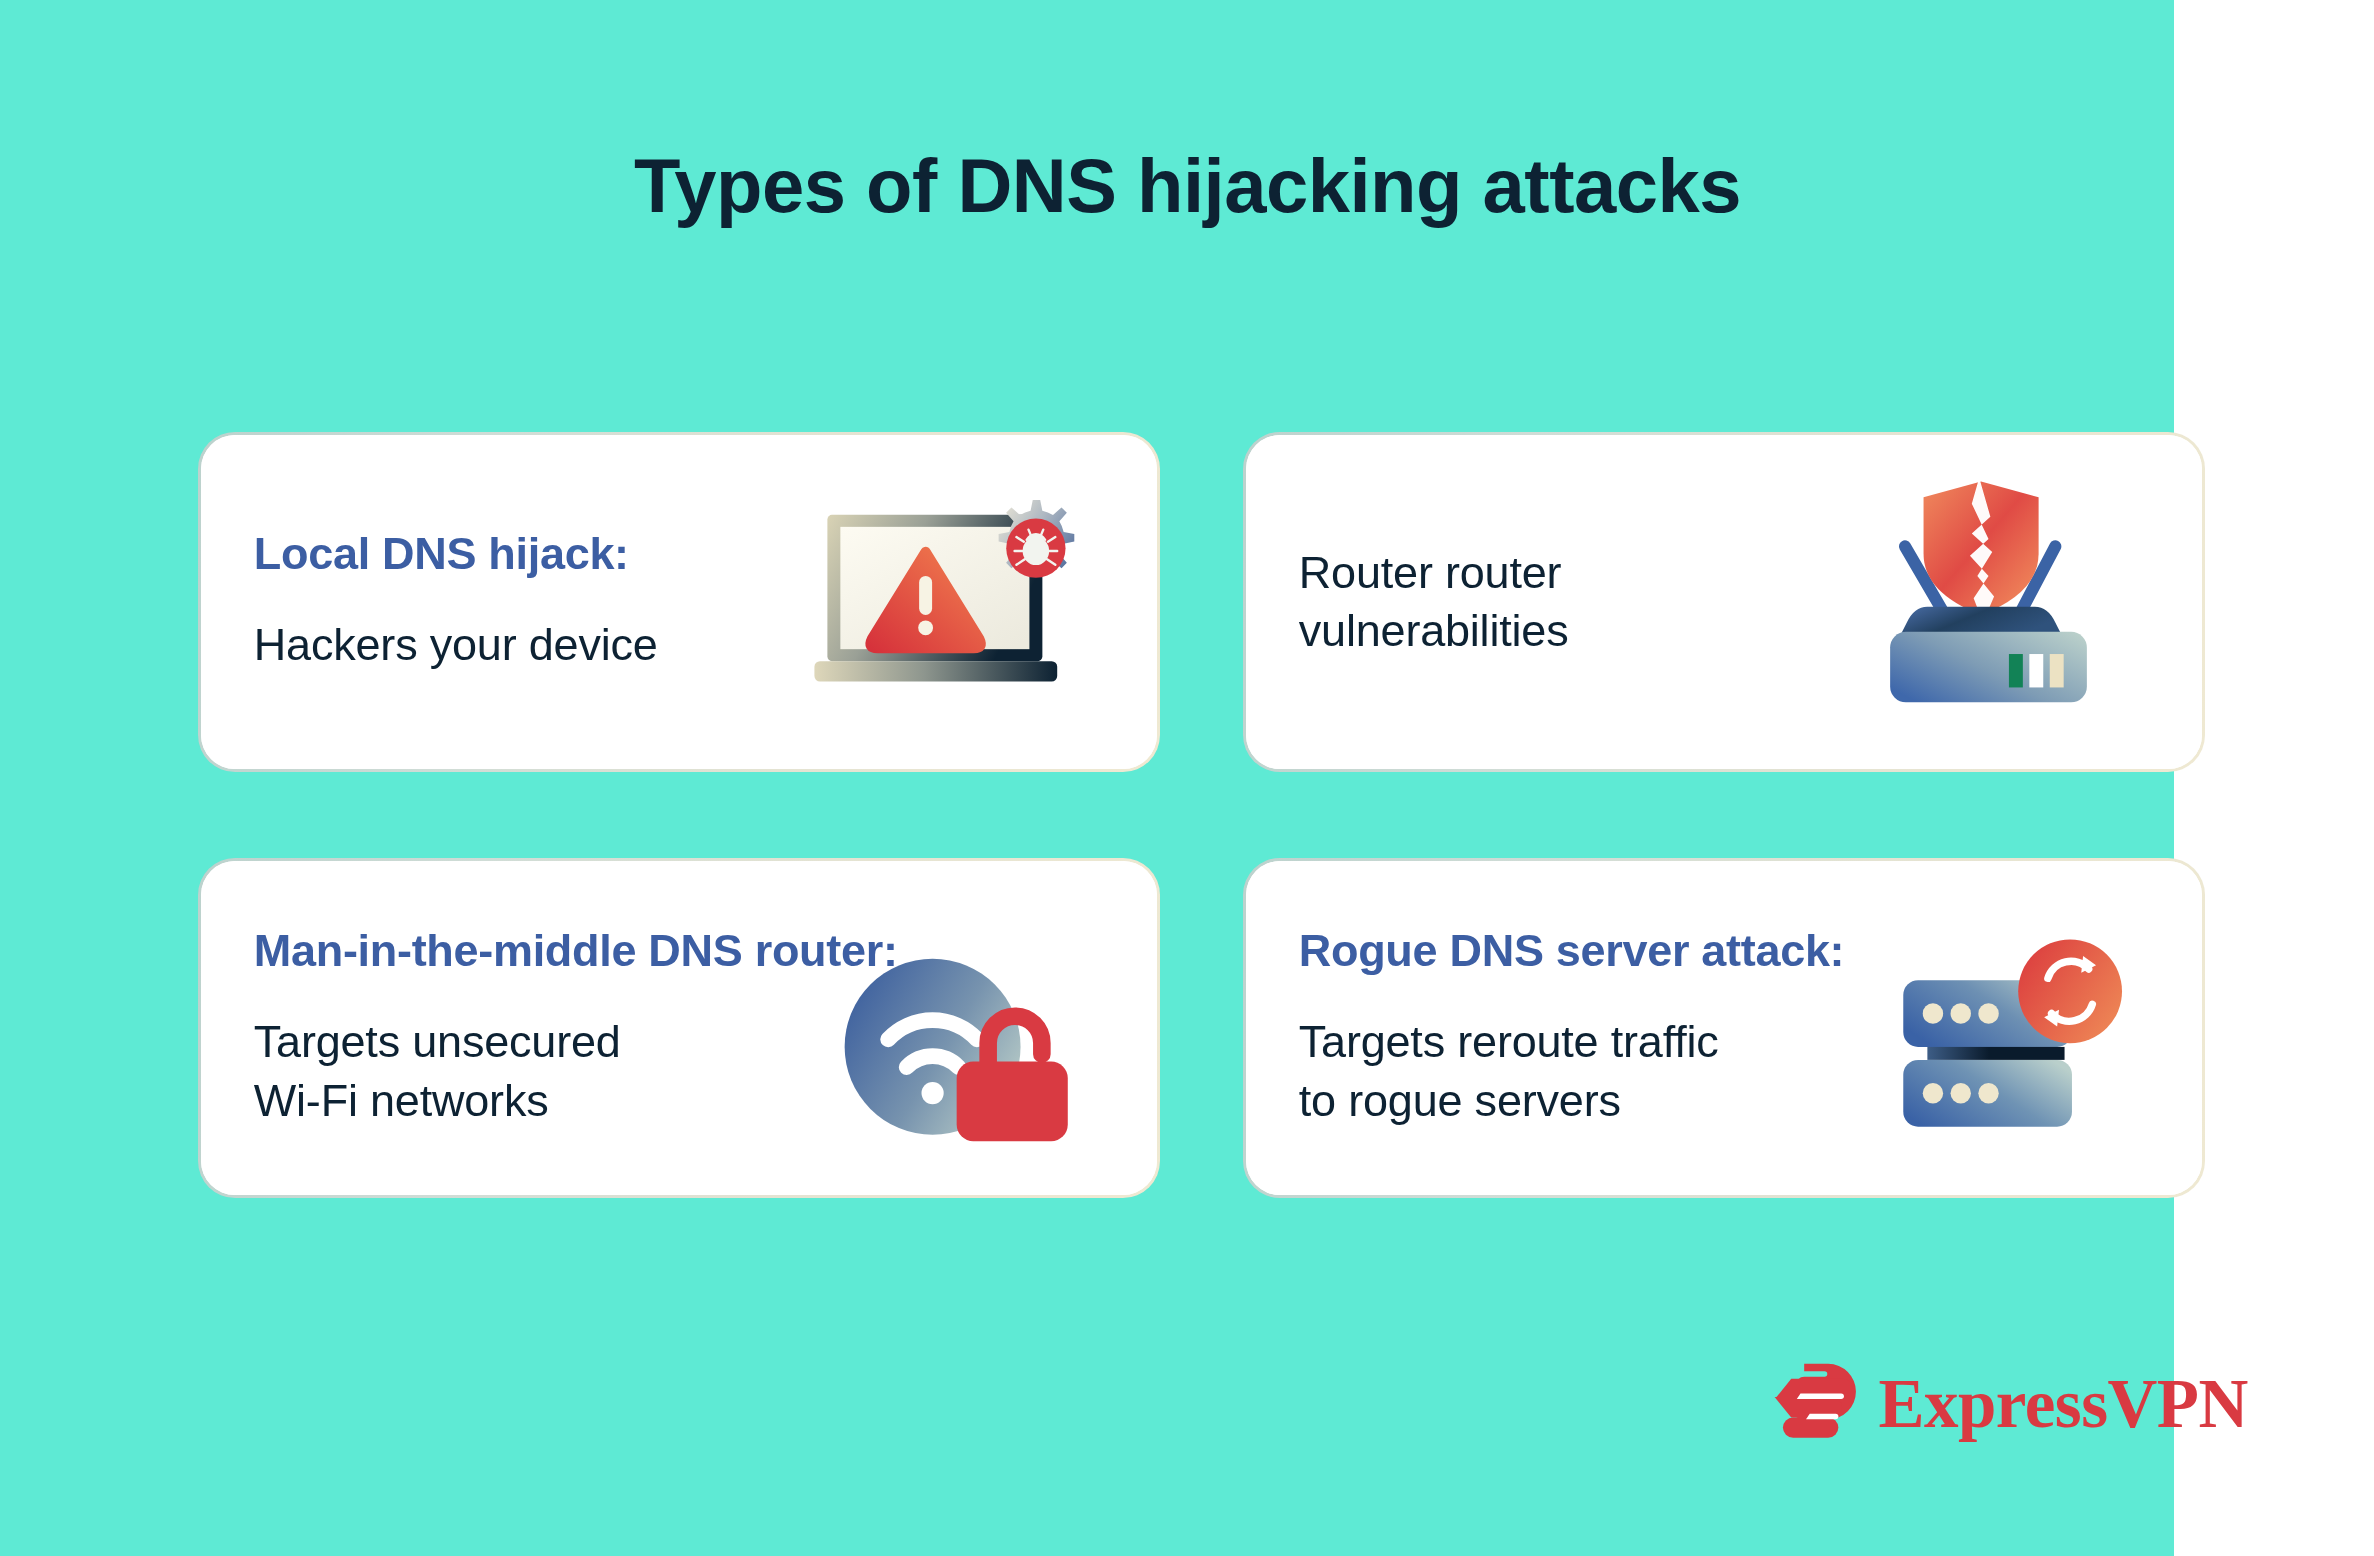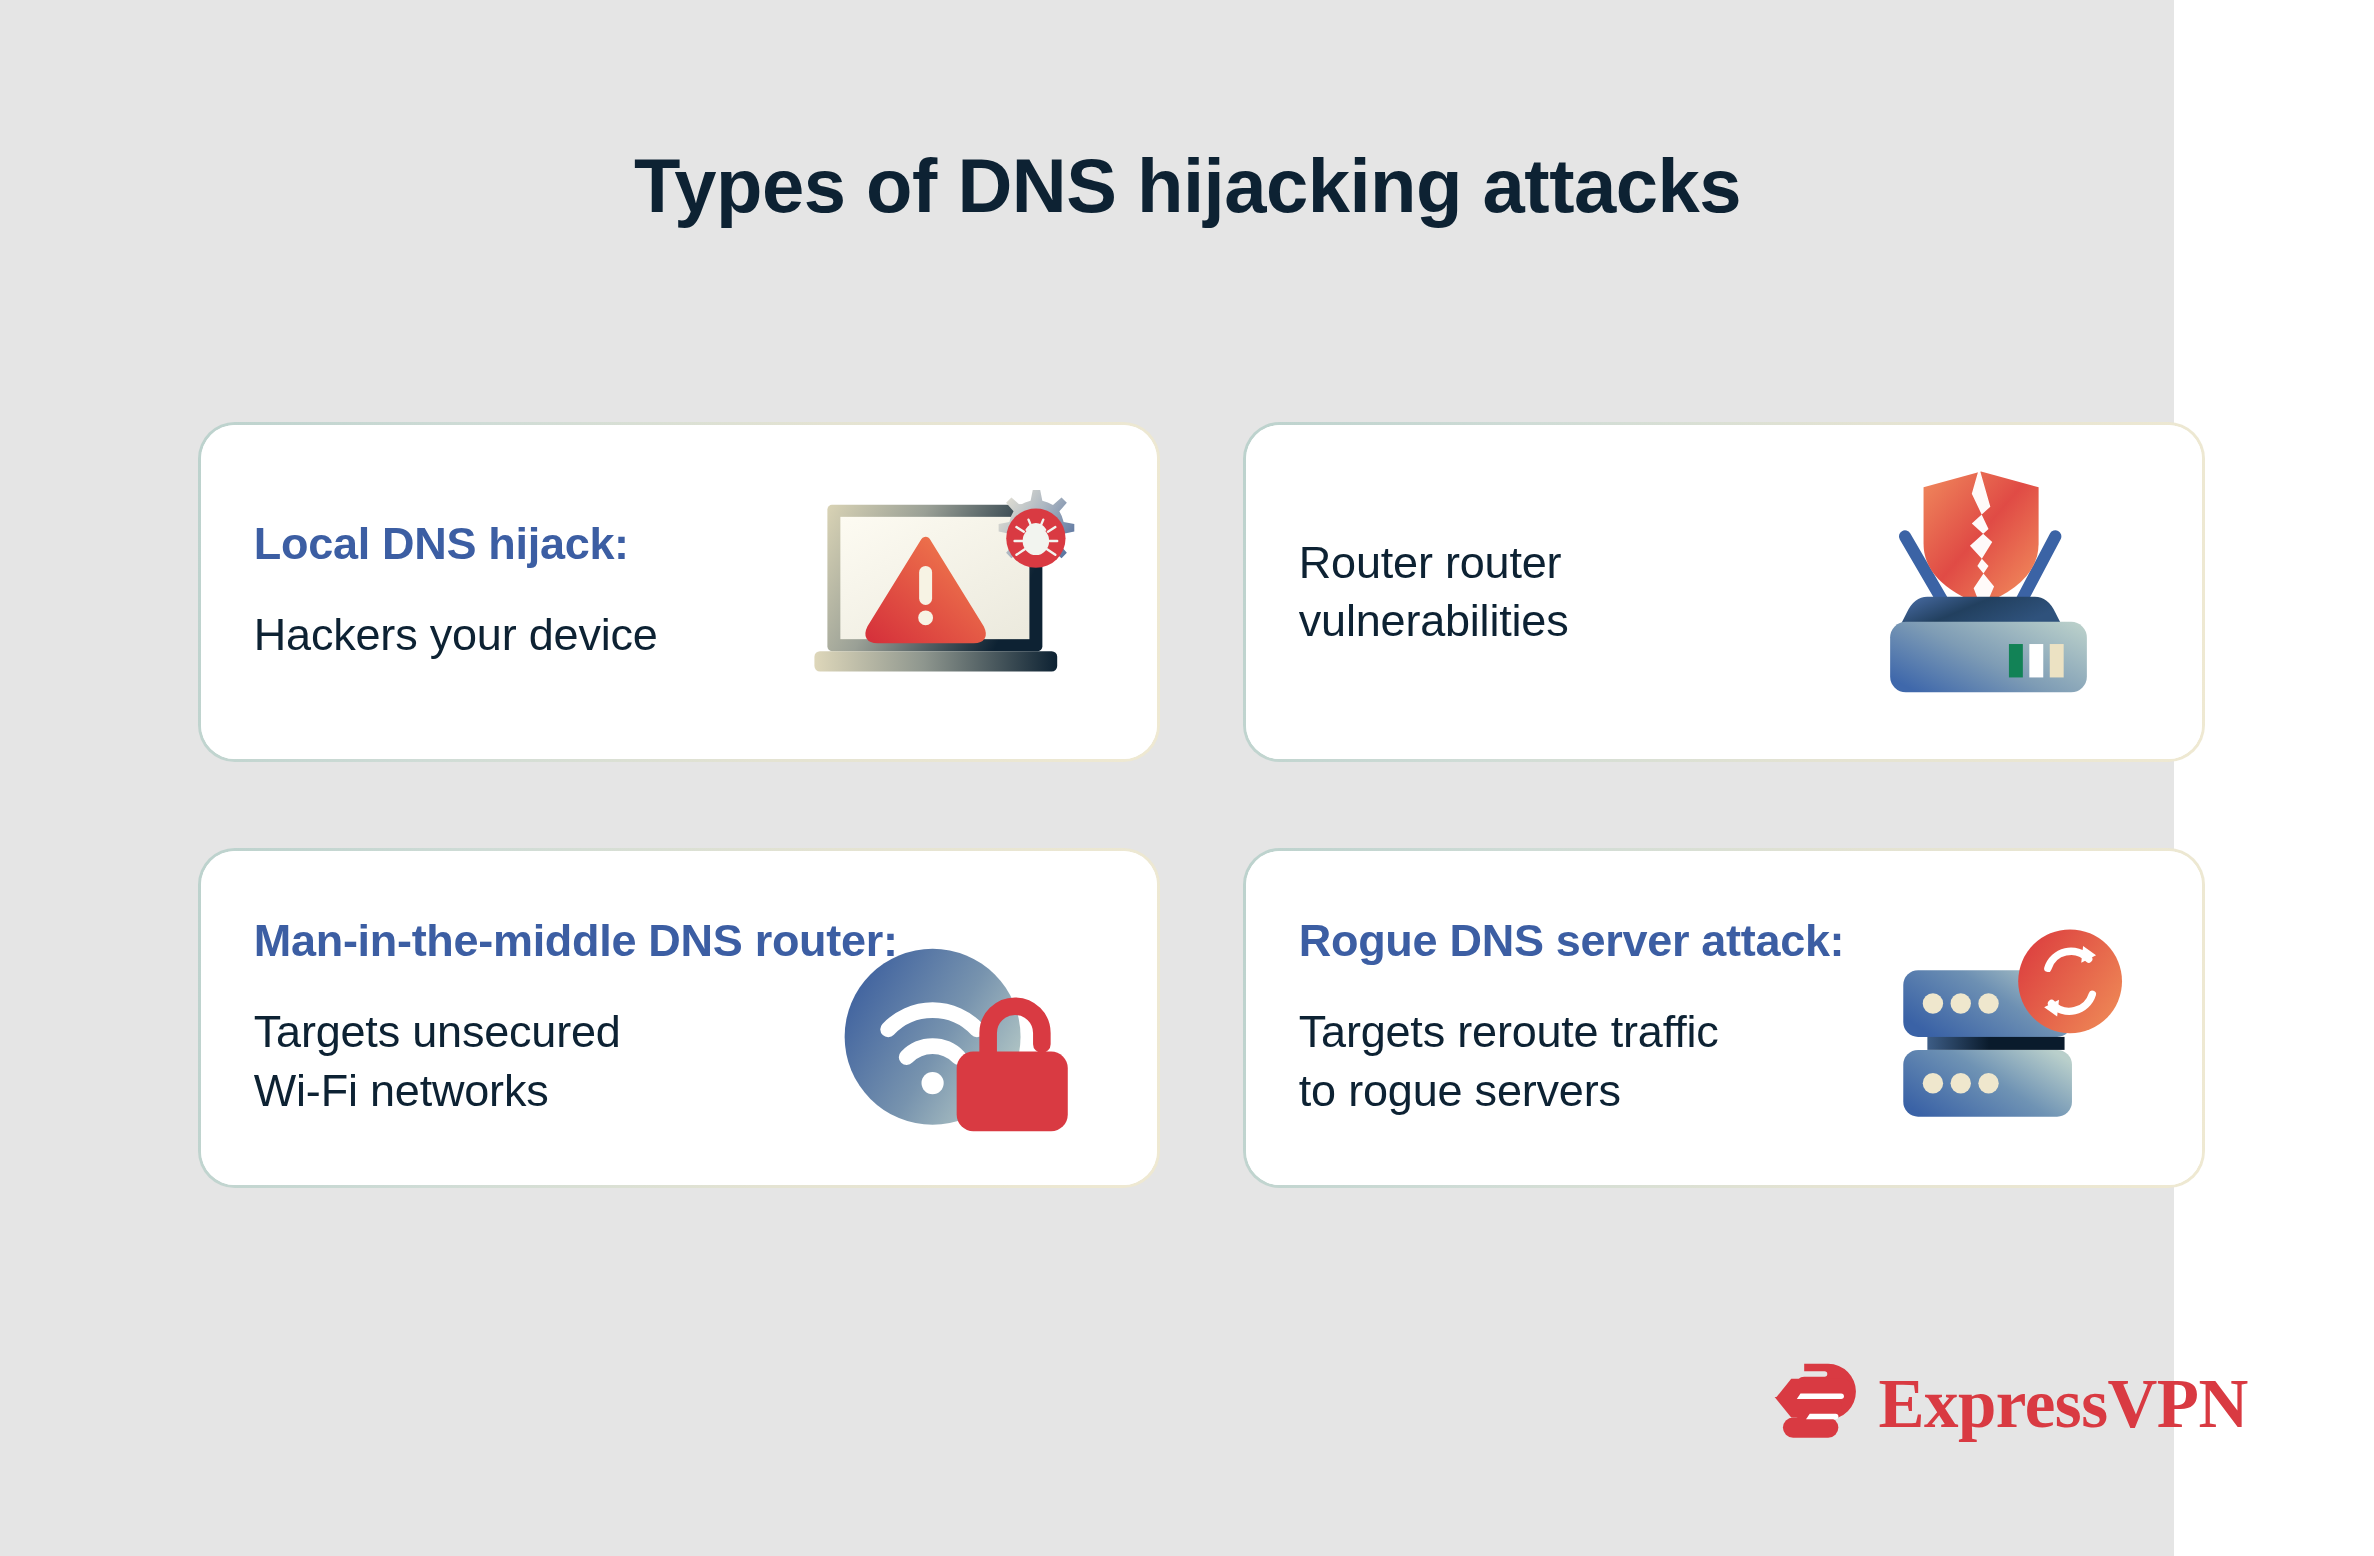--- a/index.html
+++ b/index.html
@@ -3,39 +3,39 @@
 <meta charset="utf-8">
 <title>Types of DNS hijacking attacks</title>
 <style>
   * { margin:0; padding:0; box-sizing:border-box; }
   html, body {
     width:2375px; height:1556px;
     background:#ffffff;
     font-family:"Liberation Sans", sans-serif;
     overflow:hidden;
   }
-  .page { position:relative; width:2174px; height:1556px; background:#e5e5e5; }
+  .page { position:relative; width:2174px; height:1556px; background:#5eead4; }
 
   
   .title {
     position:absolute;
     top:141px; left:0; width:2375px;
     text-align:center;
     font-size:76px;
     font-weight:700;
     letter-spacing:-0.5px;
     color:#0d2233;
     line-height:1.18;
     white-space:nowrap;
   }
 
   
   .grid {
     position:absolute;
-    left:198px; top:422px;
+    left:198px; top:432px;
     width:2007px;
     display:grid;
     grid-template-columns:962px 962px;
     grid-template-rows:340px 340px;
     column-gap:83px;
     row-gap:86px;
   }
 
   .card {
     position:relative;

